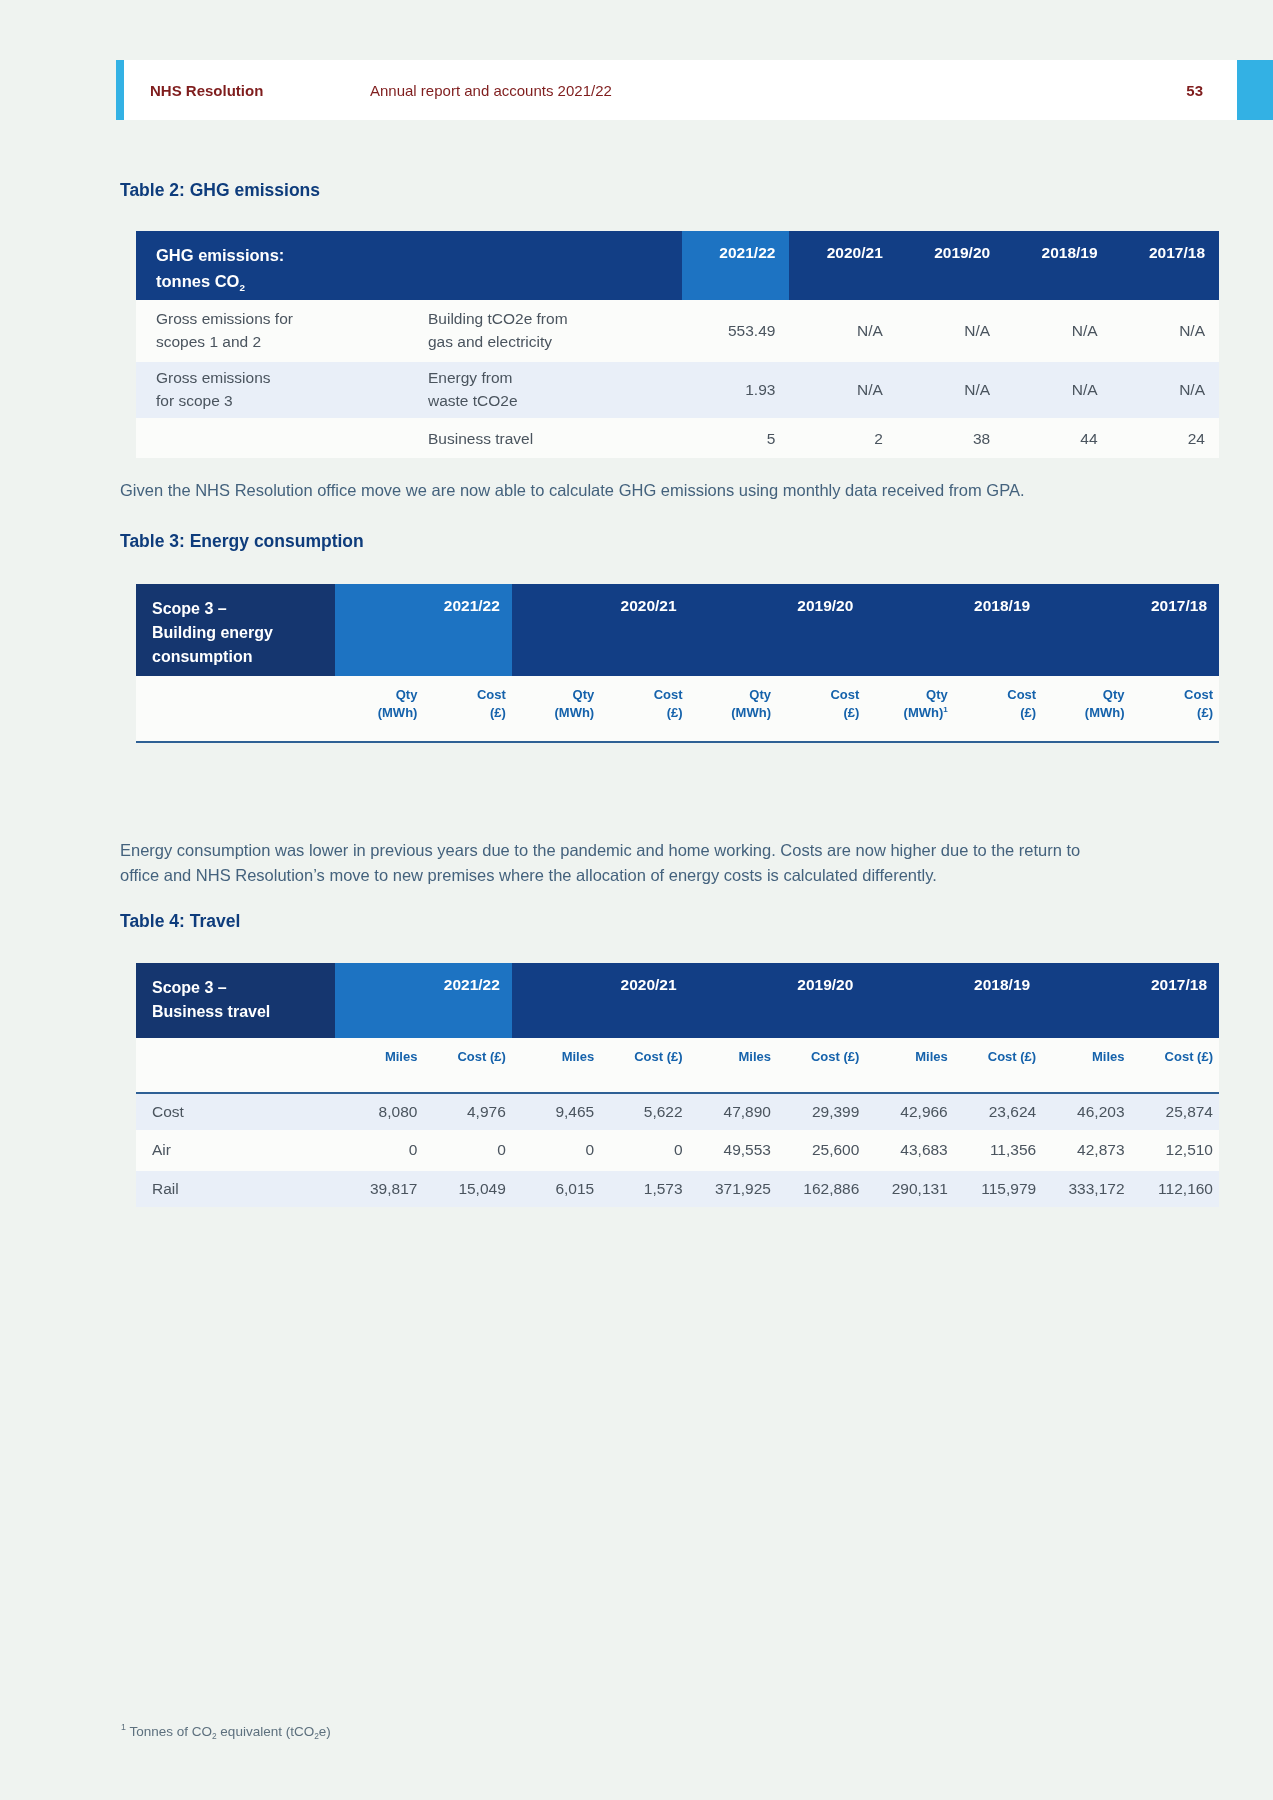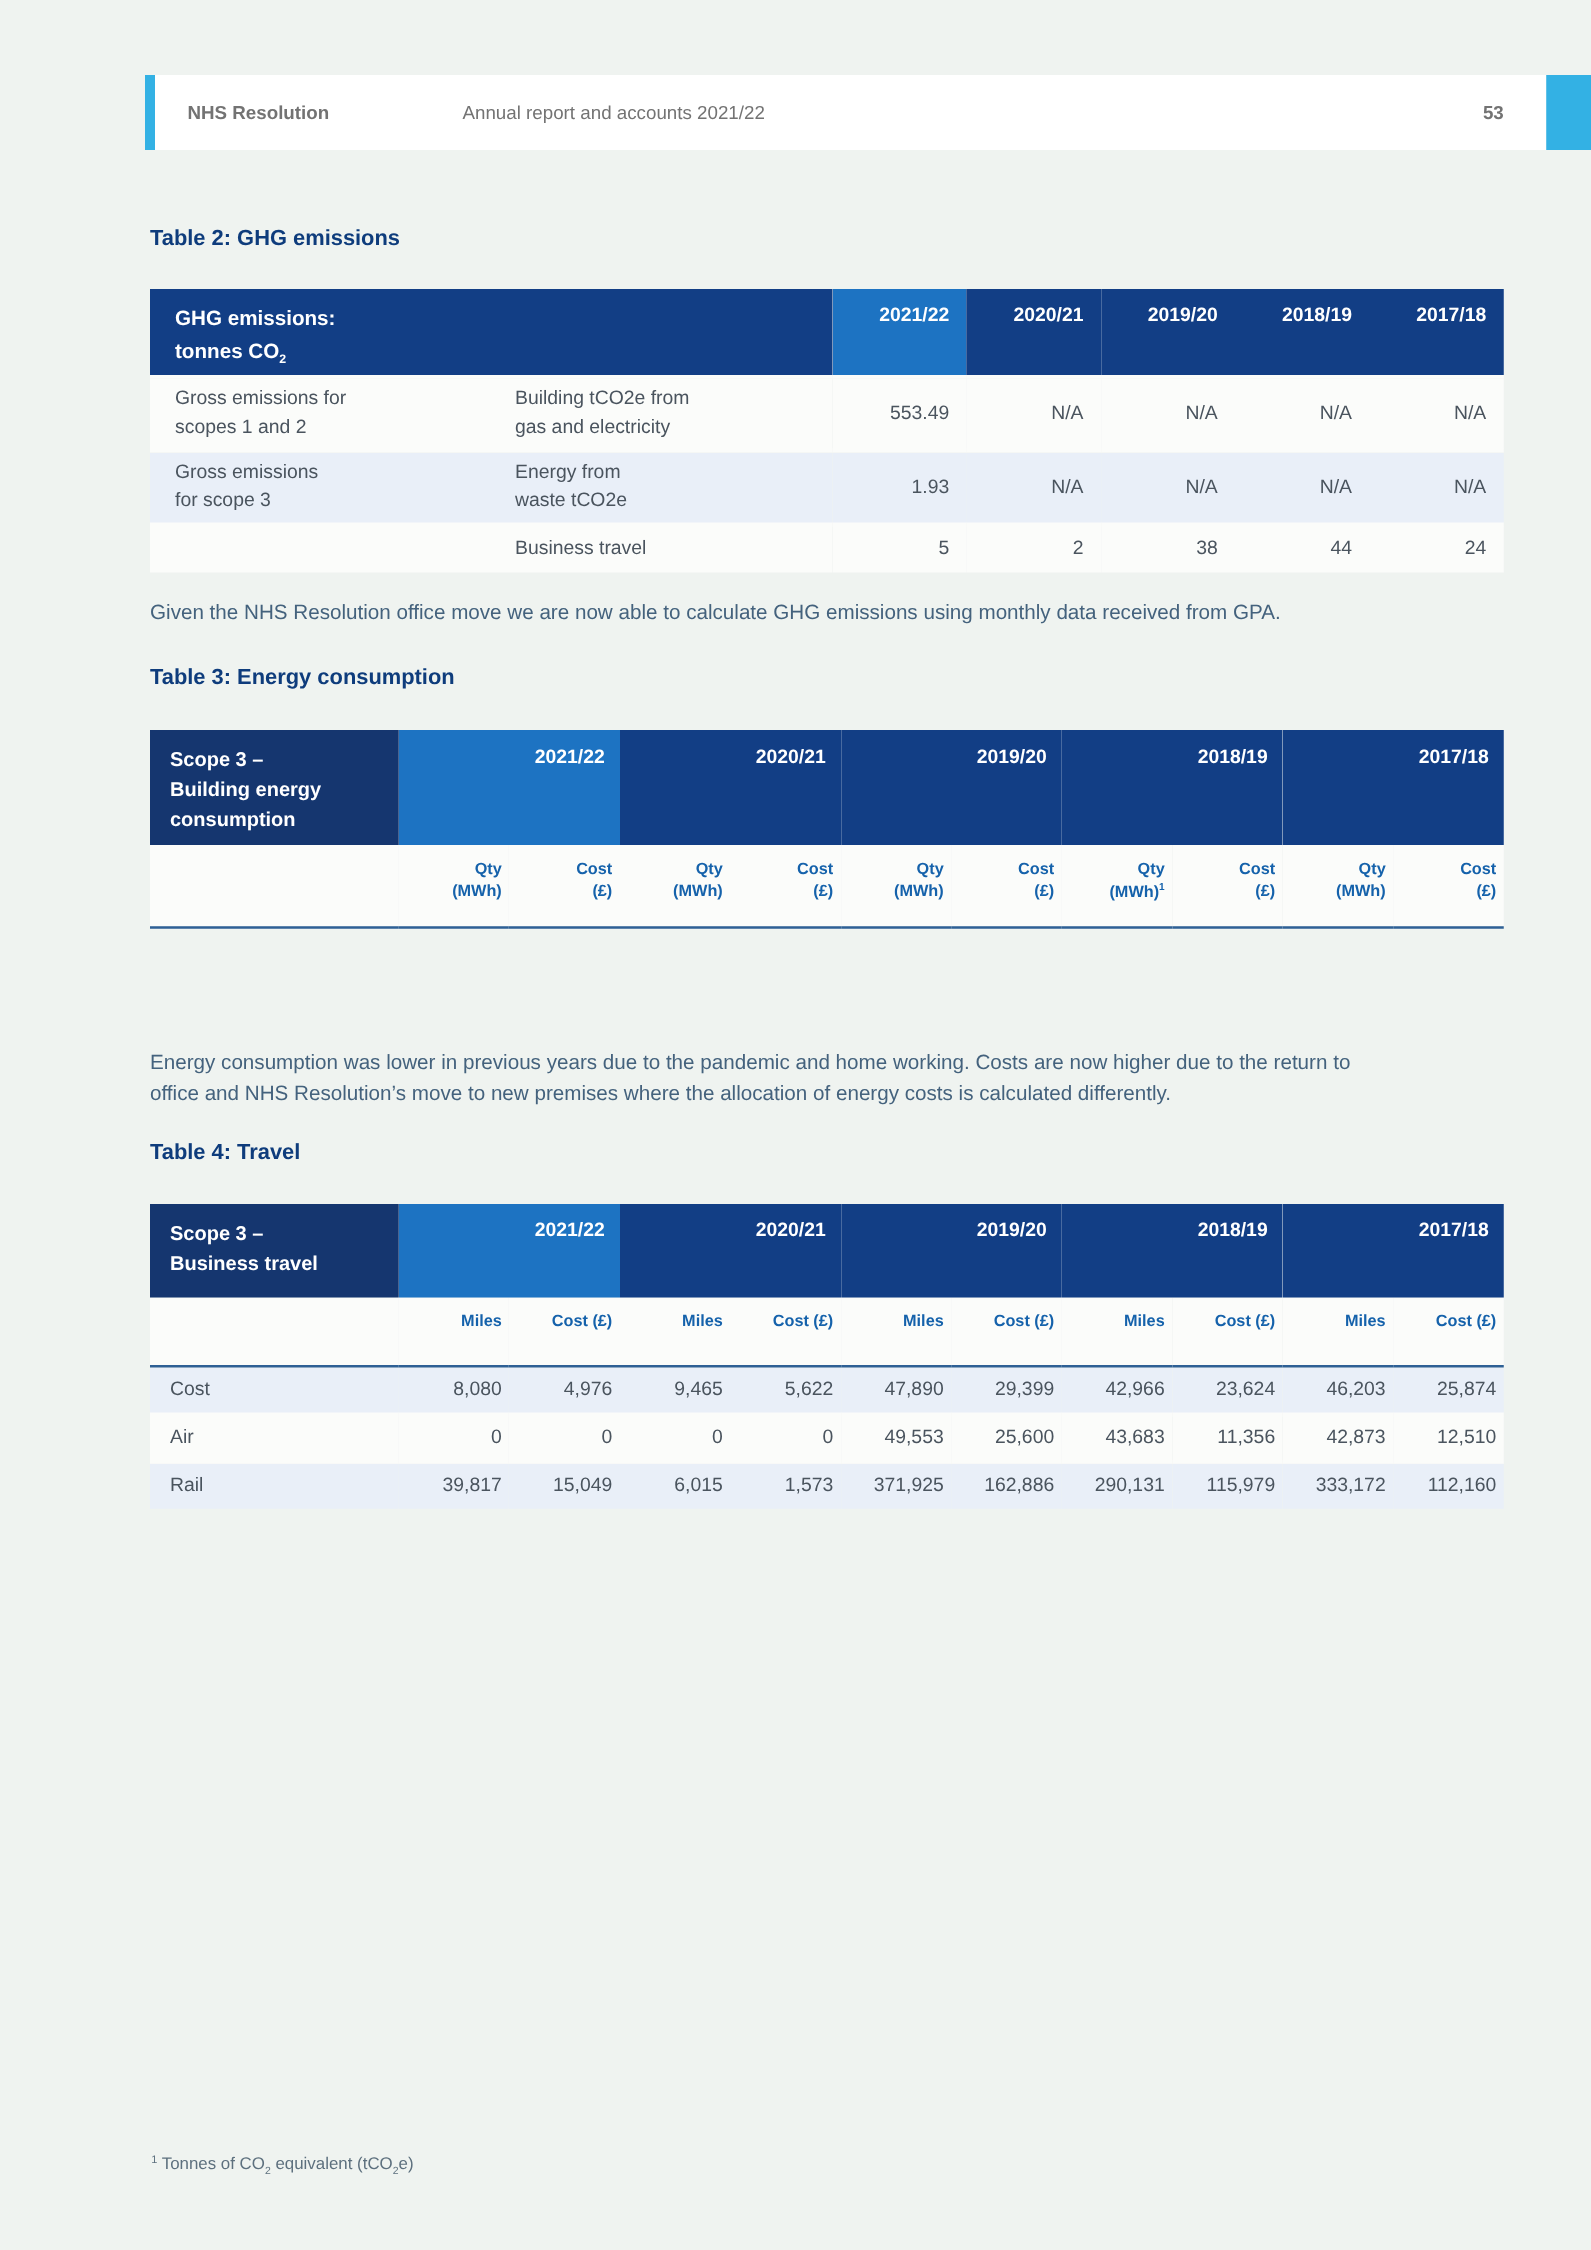--- a/index.html
+++ b/index.html
@@ -17,30 +17,30 @@
     --foot:#5d707e;
     --rule:#2e6095;
   }
   html,body{margin:0;padding:0;}
   body{font-family:"Liberation Sans", sans-serif;}
   .page{position:relative;width:1273px;height:1800px;background:var(--page-bg);overflow:hidden;}
 
   
   .header-bar{position:absolute;left:116px;top:60px;width:1121px;height:60px;background:#ffffff;}
   .accent-bar{position:absolute;left:0;top:0;width:8px;height:60px;background:var(--accent);}
-  .hdr-item{position:absolute;top:0;height:60px;display:flex;align-items:center;font-size:15px;color:#737373;}
+  .hdr-item{position:absolute;top:0;height:60px;display:flex;align-items:center;font-size:15px;color:#7f1d1d;}
   .hdr-brand{left:34px;font-weight:700;}
   .hdr-title{left:254px;font-weight:500;}
   .hdr-page{right:34px;font-weight:700;}
   .corner-square{position:absolute;left:1237px;top:60px;width:36px;height:60px;background:var(--accent);}
 
   .section-title{position:absolute;left:120px;font-size:17.5px;font-weight:700;color:var(--title);}
 
   
-  table.t{border-collapse:collapse;table-layout:fixed;position:absolute;left:120px;width:1083px;}
+  table.t{border-collapse:collapse;table-layout:fixed;position:absolute;left:136px;width:1083px;}
   table.t th, table.t td{margin:0;overflow:hidden;}
   .t thead th{background:var(--navy);color:#ffffff;font-weight:700;vertical-align:top;}
   .t thead th.hl{background:var(--hl-blue);}
   .h-year{font-size:15.5px;text-align:right;padding:13px 14px 0 0;}
   .t3 .h-year,.t4 .h-year{padding-right:12px;}
   .h-label{font-size:16.5px;text-align:left;padding:12px 0 0 20px;line-height:1.55;}
   .h-scope{background:var(--navy-dark) !important;font-size:16px;text-align:left;padding:13px 0 0 16px;line-height:1.5;white-space:pre-line;}
   sub.s2{font-size:0.6em;}
   sup.s1{font-size:0.62em;}
 

